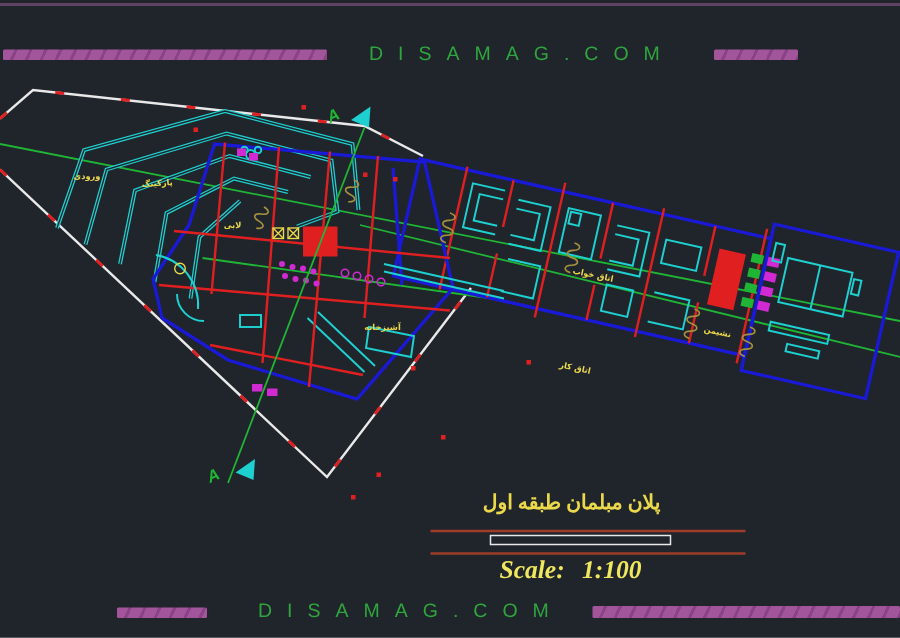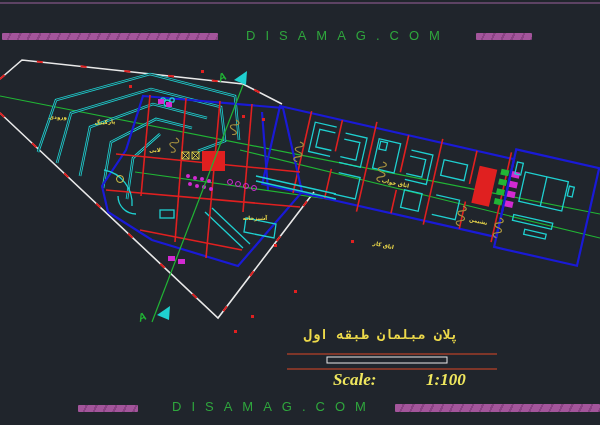--- a/index.html
+++ b/index.html
@@ -40,29 +40,29 @@
   .ol{stroke:var(--olive,#a6913f);stroke-width:1.1;fill:none;}
   .yl{stroke:var(--yellow,#ecd94a);stroke-width:0.9;fill:none;}
   .dotr{fill:var(--red,#e02020);}
   .grf{fill:var(--green,#21b535);}
   .lbl{fill:var(--yellow,#ecd94a);font-family:"DejaVu Sans",sans-serif;font-size:5.5px;font-weight:bold;text-anchor:middle;}
   .amark{fill:var(--green,#21b535);font-size:11px;font-weight:bold;font-style:italic;}
   .tri{fill:var(--cyan,#1fd0d0);stroke:none;}
   
   .fa-title{
     position:absolute;left:300px;top:326px;width:162px;text-align:center;
-    color:var(--yellow,#ecd94a);font-family:Liberation Mono, monospace;
+    color:var(--yellow,#ecd94a);font-family:Liberation Serif, serif;
     font-size:13.5px;font-weight:bold;direction:rtl;white-space:nowrap;
   }
   .scale-label,.scale-value{
     position:absolute;top:370px;color:var(--scale-yellow,#efe75e);
     font-family:"Liberation Serif",serif;font-style:italic;font-weight:bold;font-size:17px;
   }
   .scale-label{left:333px;}
-  .scale-value{left:426px;}
+  .scale-value{left:388px;}
 </style>
 </head>
 <body>
 
 <div id="stage">
 
   <div class="topline"></div>
 
   <div class="bar bar-tl"></div>
   <div class="site site-top">DISAMAG.COM</div>

